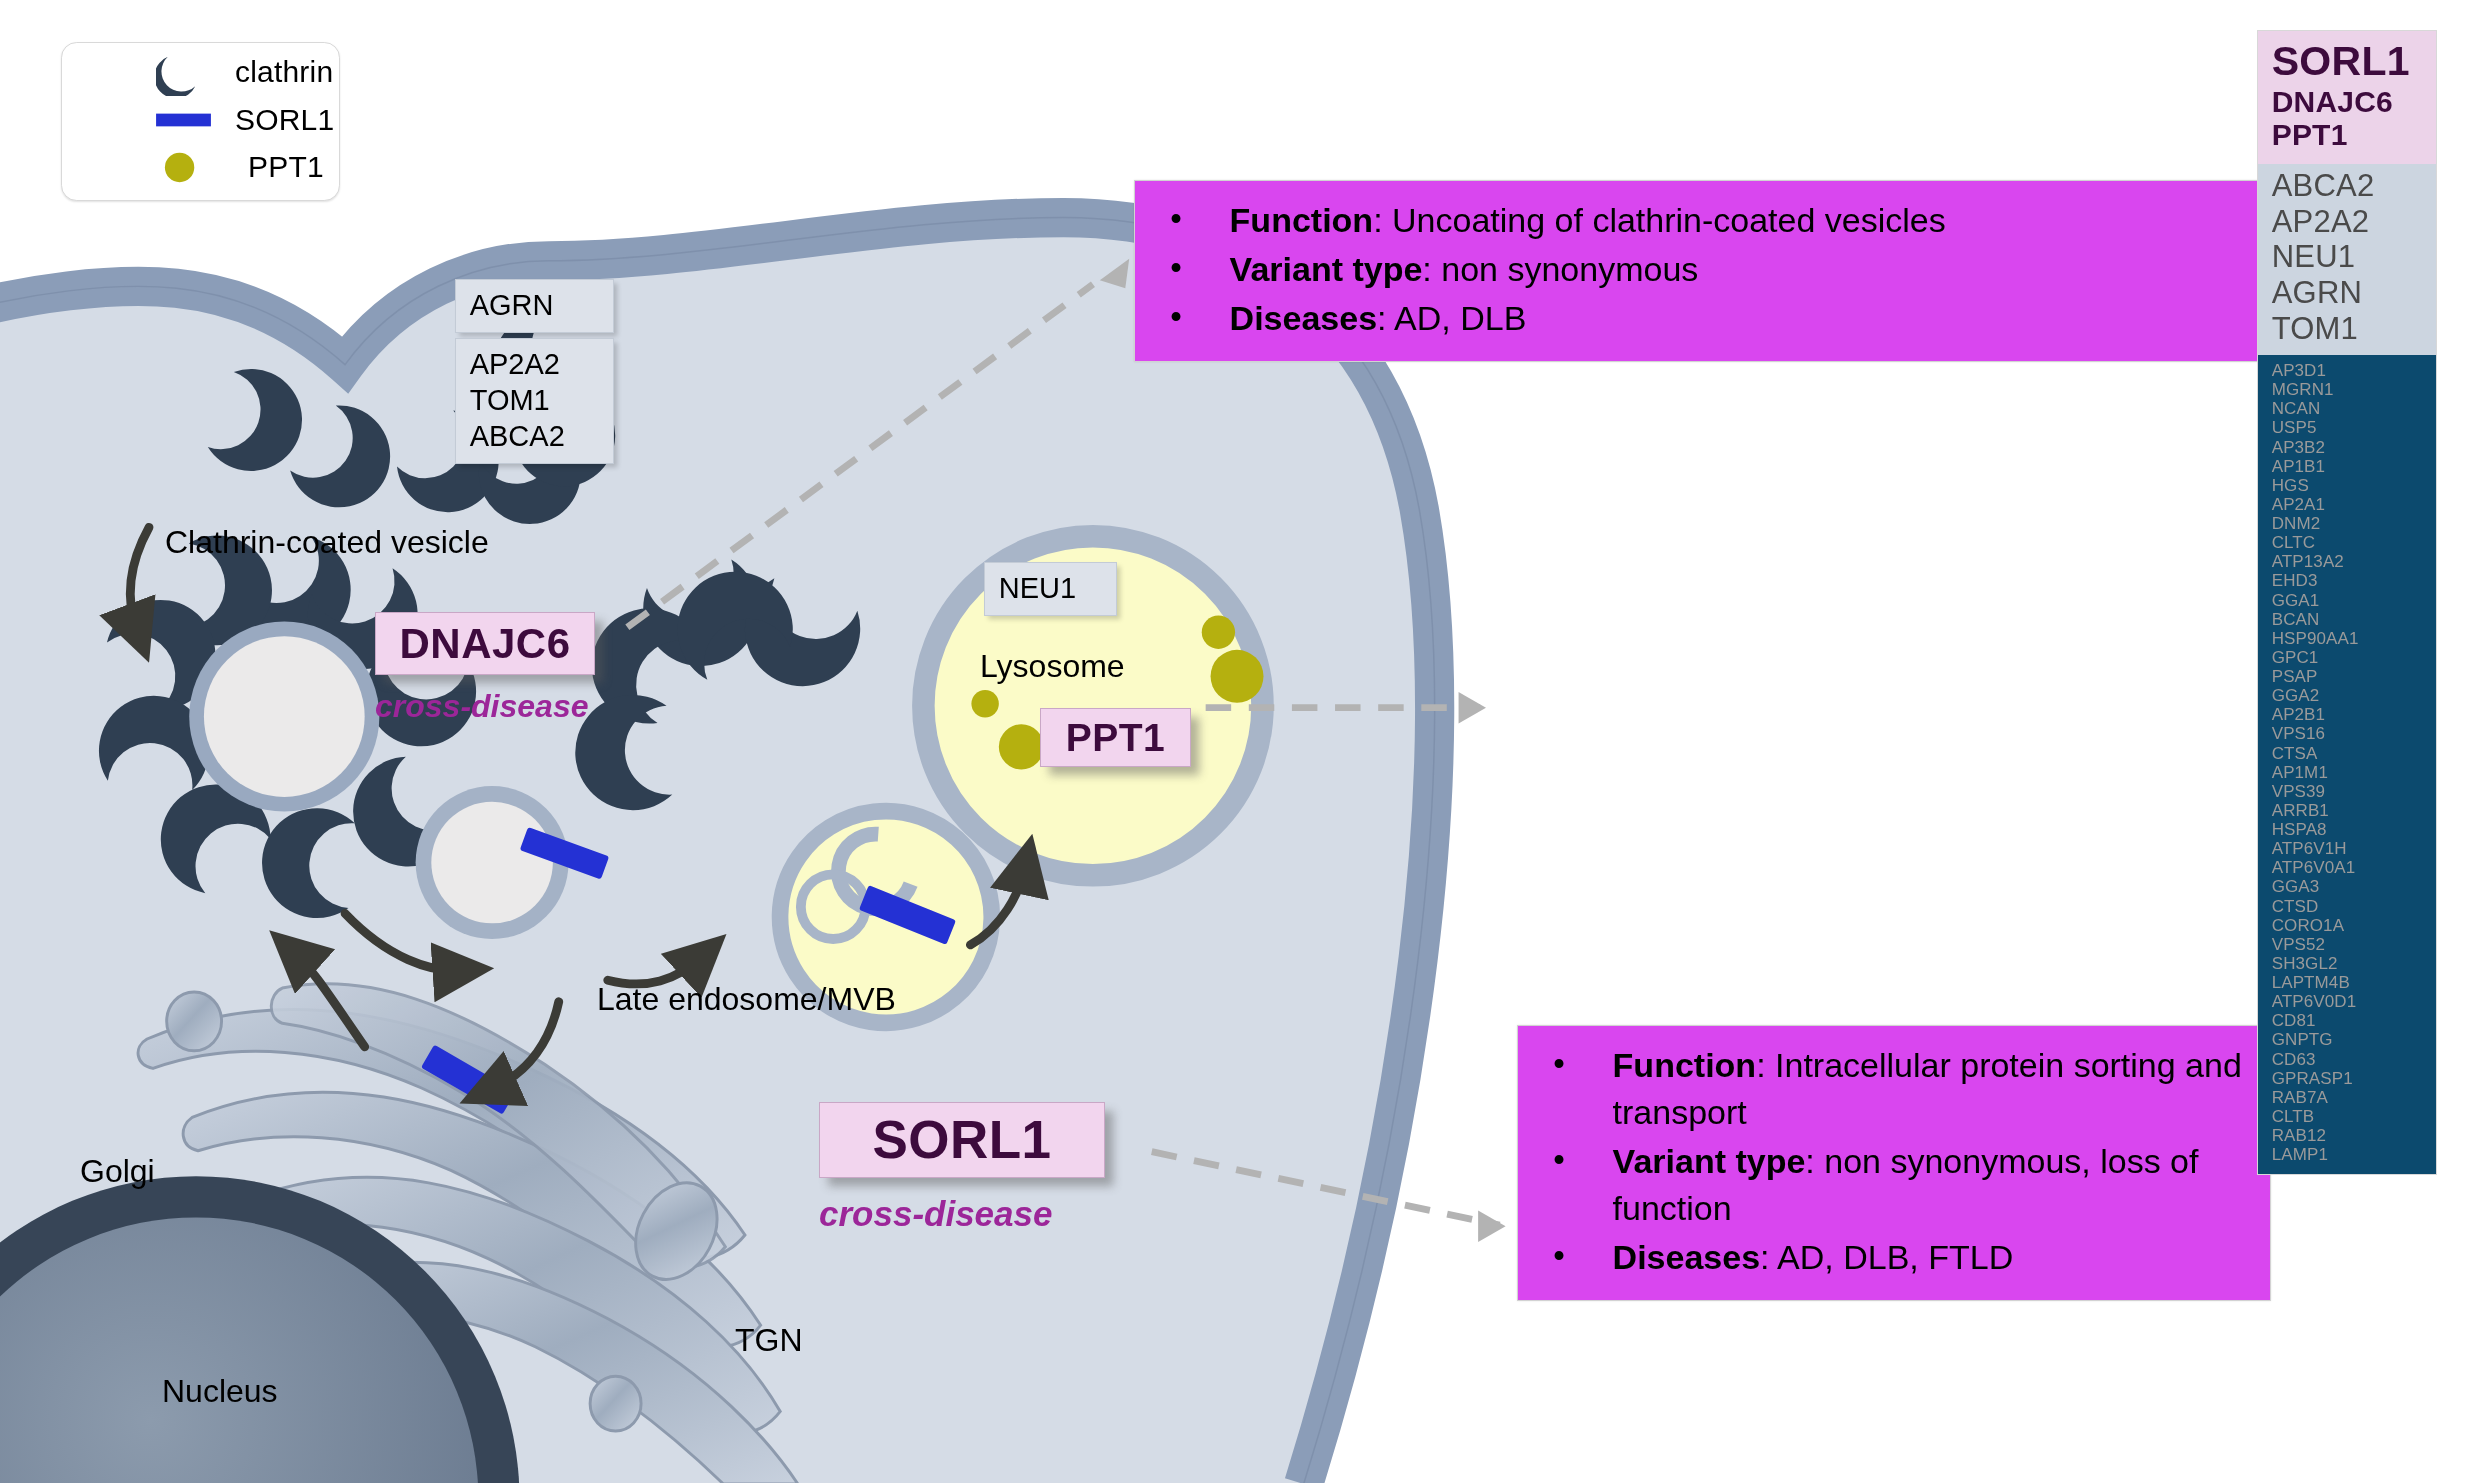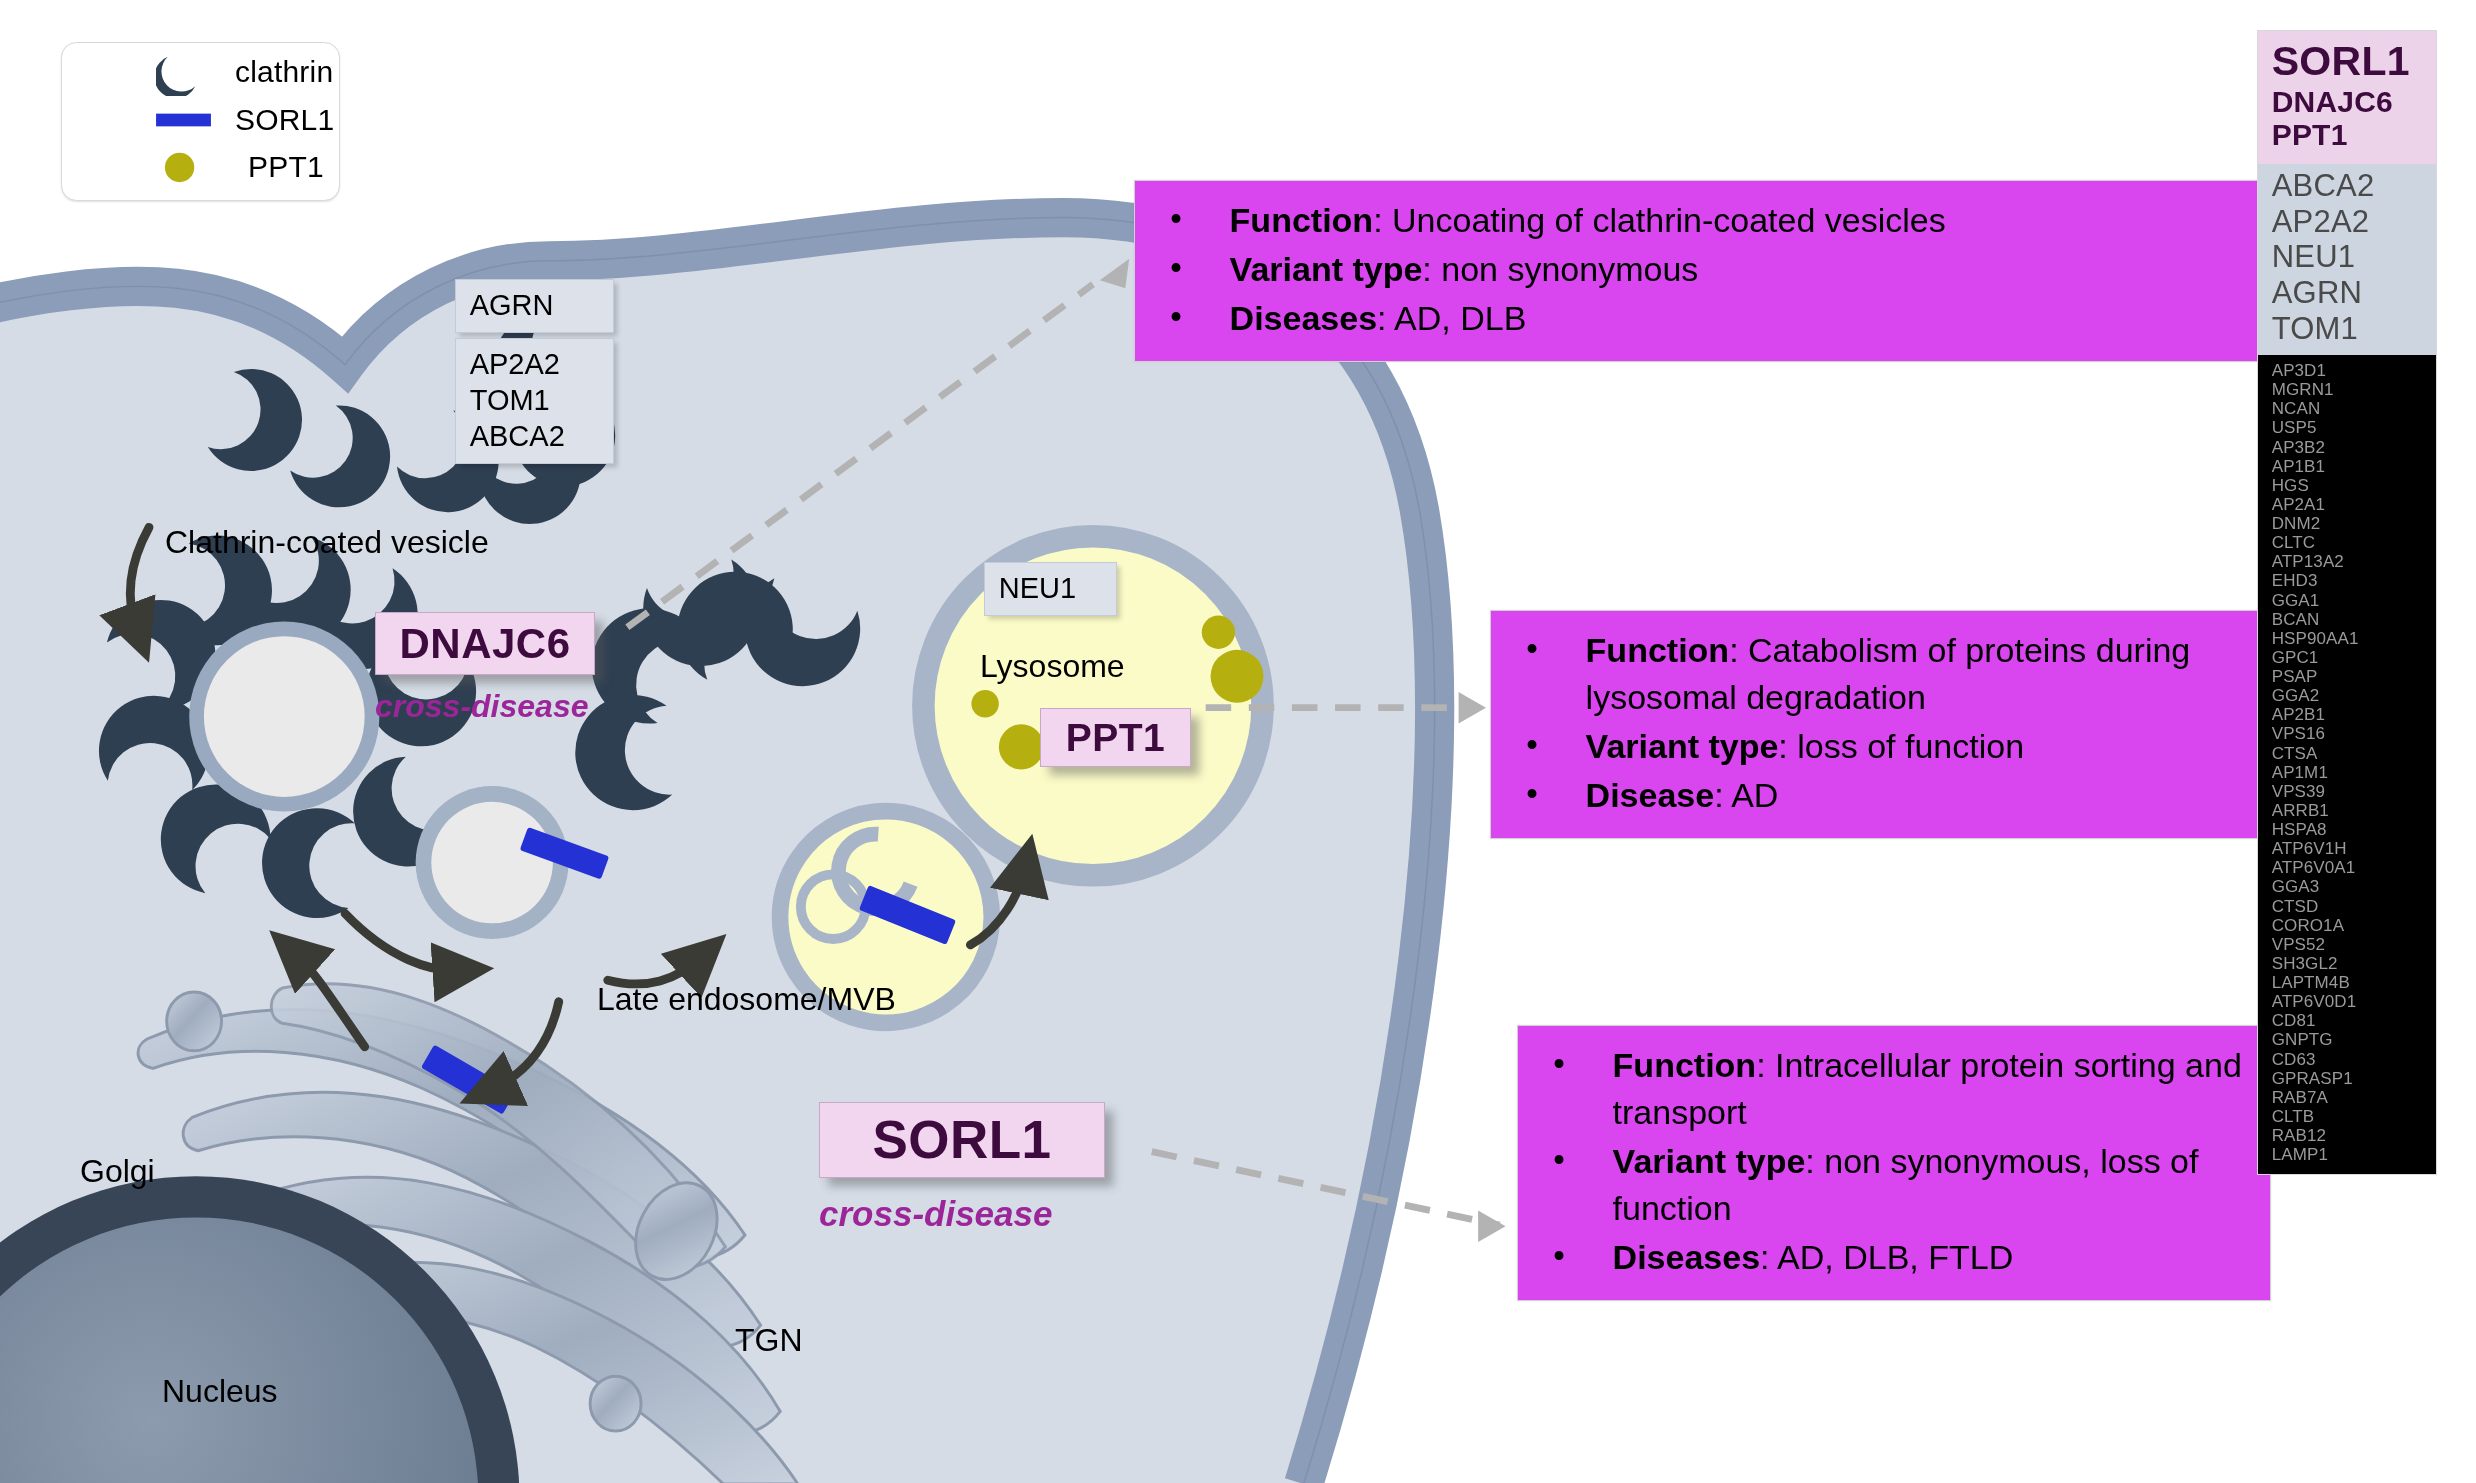--- a/index.html
+++ b/index.html
@@ -45,21 +45,21 @@
 
   
   #genepanel{position:absolute;left:2257px;top:30px;width:180px;
              border:1px solid #d8d8d8;background:#fff;box-sizing:border-box;}
   .gp-pink{background:#ecd3e9;padding:7.8px 0 11.8px 13.7px;}
   .gp-pink div{color:#3d0b3d;font-weight:bold;line-height:1.12;}
   .gp-pink .g0{font-size:41px;letter-spacing:0.3px;}
   .gp-pink .g1,.gp-pink .g2{font-size:30px;letter-spacing:0.2px;}
   .gp-blue{background:#ccd5e0;padding:3.9px 0 7.8px 13.7px;}
   .gp-blue div{color:#4a4a4a;font-size:31px;line-height:1.16;letter-spacing:0.2px;}
-  .gp-rest{background:#000000;padding:5.9px 0 9.8px 13.7px;}
+  .gp-rest{background:#0c4a6e;padding:5.9px 0 9.8px 13.7px;}
   .gp-rest div{color:#9a9a9a;font-size:17px;line-height:1.125;letter-spacing:0.1px;}
 </style>
 </head>
 <body>
 
 <div id="stage">
 
   <svg class="cell-svg" viewBox="0 0 2527 1514">
     <defs>
       <clipPath id="cellclip">
@@ -307,27 +307,20 @@
   <div class="crossdis" style="left:819px;top:1194px;width:284px;font-size:35px;">cross-disease</div>
 
   <div class="infobox" style="left:1134px;top:180px;width:1122px;">
     <ul>
       <li><b>Function</b><span>: </span><span>Uncoating of clathrin-coated vesicles</span></li>
       <li><b>Variant type</b><span>: </span><span>non synonymous</span></li>
       <li><b>Diseases</b><span>: </span><span>AD, DLB</span></li>
     </ul>
   </div>
 
-  <div class="infobox" style="left:1490px;top:610px;width:727px;">
-    <ul>
-      <li><b>Function</b><span>: </span><span>Catabolism of proteins during lysosomal degradation</span></li>
-      <li><b>Variant type</b><span>: </span><span>loss of function</span></li>
-      <li><b>Disease</b><span>: </span><span>AD</span></li>
-    </ul>
-  </div>
 
   <div class="infobox" style="left:1517px;top:1025px;width:711px;">
     <ul>
       <li><b>Function</b><span>: </span><span>Intracellular protein sorting and transport</span></li>
       <li><b>Variant type</b><span>: </span><span>non synonymous, loss of function</span></li>
       <li><b>Diseases</b><span>: </span><span>AD, DLB, FTLD</span></li>
     </ul>
   </div>
 
   <div id="genepanel">

